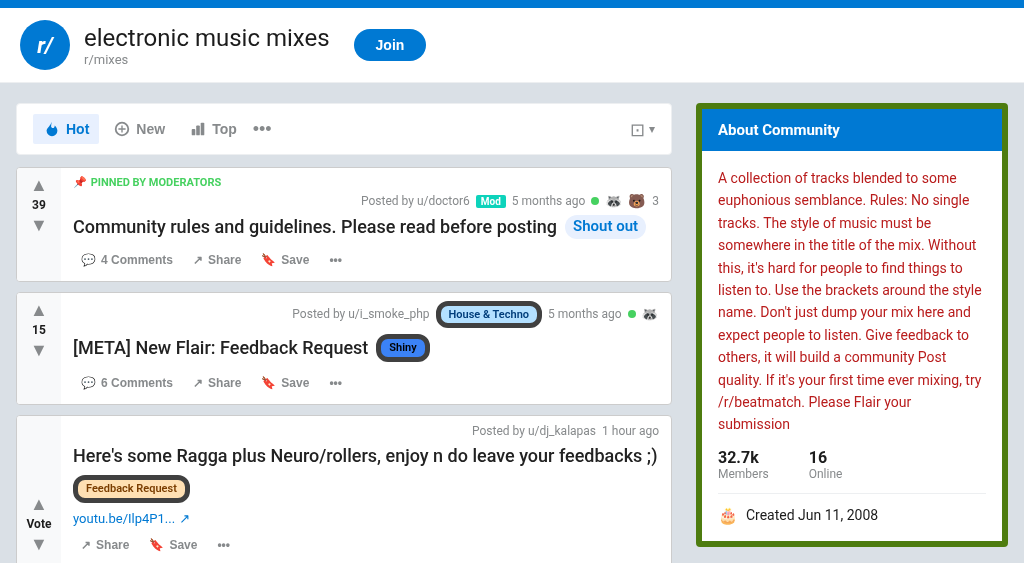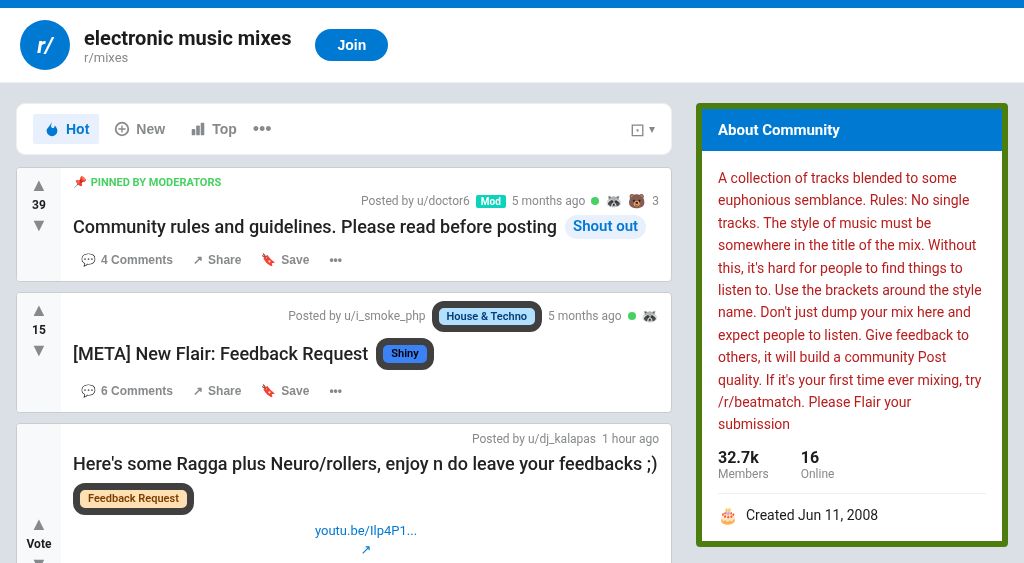--- a/index.html
+++ b/index.html
@@ -5,70 +5,70 @@
     * { box-sizing: border-box; margin: 0; padding: 0; }
     body { font-family: -apple-system, BlinkMacSystemFont, 'Segoe UI', Roboto, sans-serif; background: #dae0e6; font-size: 14px; }
 
     
     #top-bar { background: #0079d3; height: 8px; }
 
     
     #header { background: #fff; padding: 12px 20px; display: flex; align-items: center; gap: 14px; border-bottom: 1px solid #edeff1; }
     #subreddit-logo { width: 50px; height: 50px; background: #0079d3; border-radius: 50%; display: flex; align-items: center; justify-content: center; flex-shrink: 0; }
     #subreddit-logo span { color: #fff; font-size: 22px; font-weight: bold; font-style: italic; }
-    #header-text h1 { font-size: 20px; font-weight: 700; color: #1c1c1c; }
+    #header-text h1 { font-size: 24px; font-weight: 400; color: #1c1c1c; }
     #header-text .sub-name { font-size: 13px; color: #878a8c; }
     #join-button { margin-left: 10px; background: #0079d3; color: #fff; border: none; border-radius: 9999px; padding: 8px 22px; font-size: 14px; font-weight: 700; cursor: pointer; }
 
     
     #main { display: flex; max-width: 1100px; margin: 0 auto; padding: 20px 16px; gap: 24px; }
 
     
     #feed { flex: 1; min-width: 0; }
 
     
-    #sort-bar { background: #fff; border-radius: 9px; padding: 10px 16px; display: flex; align-items: center; gap: 4px; margin-bottom: 12px; border: 1px solid #edeff1; }
+    #sort-bar { background: #fff; border-radius: 4px; padding: 10px 16px; display: flex; align-items: center; gap: 4px; margin-bottom: 12px; border: 1px solid #edeff1; }
     .sort-btn { display: flex; align-items: center; gap: 5px; padding: 6px 10px; border-radius: 2px; border: none; background: none; cursor: pointer; font-size: 14px; font-weight: 700; color: #878a8c; }
     .sort-btn.active { background: #e8f0fe; color: #0079d3; border-radius: 2px; }
     .sort-btn svg { width: 18px; height: 18px; }
     .sort-more { margin-left: 2px; color: #878a8c; font-size: 18px; cursor: pointer; background: none; border: none; }
     .sort-view { margin-left: auto; display: flex; align-items: center; gap: 4px; color: #878a8c; cursor: pointer; font-size: 18px; }
 
     
     .post-card { background: #fff; border-radius: 4px; border: 1px solid #ccc; margin-bottom: 10px; display: flex; overflow: hidden; }
 
     
     .vote-col { background: #f8f9fa; padding: 8px 6px; display: flex; flex-direction: column; align-items: center; gap: 4px; min-width: 44px; }
     .vote-btn { background: none; border: none; cursor: pointer; color: #878a8c; font-size: 18px; line-height: 1; }
     .vote-count { font-size: 12px; font-weight: 700; color: #1c1c1c; }
 
     
     .post-body { flex: 1; padding: 8px 12px; }
     .post-meta { font-size: 12px; color: #878a8c; margin-bottom: 6px; display: flex; align-items: center; gap: 6px; flex-wrap: wrap; justify-content: flex-end; }
     .mod-badge { background: #0dd3bb; color: #fff; font-size: 10px; font-weight: 700; padding: 1px 5px; border-radius: 2px; }
-    .flair-badge { background: #f0f0f0; color: #1c1c1c; font-size: 11px; padding: 2px 8px; border-radius: 12px; border: 7px solid #404040; font-weight: 600; }
+    .flair-badge { background: #f0f0f0; color: #1c1c1c; font-size: 11px; padding: 2px 8px; border-radius: 12px; border: 5px solid #404040; font-weight: 600; }
     .flair-shiny { background: #3b82f6; color: #000; }
     .flair-house { background: #b3e0ff; color: #003d7a; }
     .flair-feedback { background: #ffe0b3; color: #7a3d00; }
     .pinned-label { font-size: 11px; font-weight: 700; color: #46d160; text-transform: uppercase; display: flex; align-items: center; gap: 4px; margin-bottom: 4px; }
     .post-title { font-size: 18px; font-weight: 500; color: #222; margin-bottom: 8px; line-height: 1.3; display: flex; align-items: center; gap: 8px; flex-wrap: wrap; }
     .shout-out-tag { background: #e8f0fe; color: #0079d3; font-size: 15px; padding: 2px 8px; border-radius: 12px; font-weight: 600; }
     .post-actions { display: flex; align-items: center; gap: 4px; flex-wrap: wrap; }
     .action-btn { display: flex; align-items: center; gap: 5px; padding: 6px 8px; border-radius: 2px; border: none; background: none; cursor: pointer; font-size: 12px; font-weight: 700; color: #878a8c; }
-    .post-link { color: #0079d3; font-size: 13px; text-decoration: none; display: flex; align-items: center; gap: 4px; margin-bottom: 6px; flex-direction: column; }
+    .post-link { color: #0079d3; font-size: 13px; text-decoration: none; display: flex; align-items: center; gap: 4px; margin-bottom: 6px; }
     .online-dot { width: 8px; height: 8px; background: #46d160; border-radius: 50%; display: inline-block; }
     .award-icon { font-size: 14px; }
 
     
     #sidebar { width: 312px; flex-shrink: 0; }
     .sidebar-card { background: #fff; border-radius: 4px; border: 6px solid #4d7c0f; overflow: hidden; margin-bottom: 16px; }
     .sidebar-card-header { background: #0079d3; color: #fff; padding: 12px 16px; font-size: 15px; font-weight: 700; }
     .sidebar-card-body { padding: 16px; }
     .sidebar-card-body p { font-size: 14px; color: #b91c1c; line-height: 1.6; margin-bottom: 12px; }
-    .community-stats { display: flex; gap: 32px; margin-bottom: 12px; }
+    .community-stats { display: flex; gap: 40px; margin-bottom: 12px; }
     .stat-item .stat-val { font-size: 16px; font-weight: 700; color: #1c1c1c; }
     .stat-item .stat-label { font-size: 12px; color: #878a8c; }
     .created-row { display: flex; align-items: center; gap: 8px; font-size: 14px; color: #1c1c1c; border-top: 1px solid #edeff1; padding-top: 12px; }
     .cake-icon { font-size: 16px; }
   </style>
 </head>
 <body>
 
 <div id="top-bar"></div>
 

